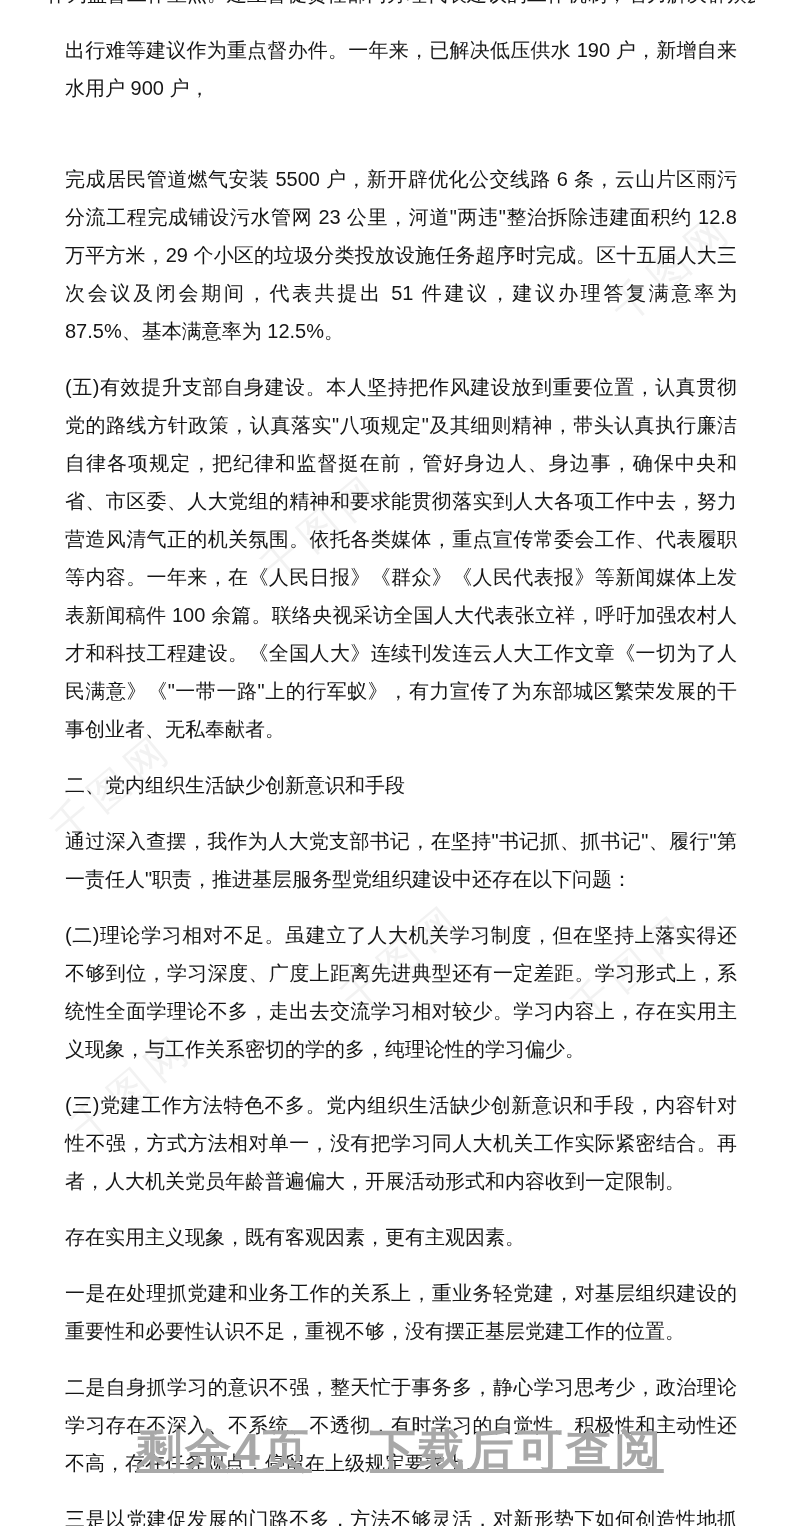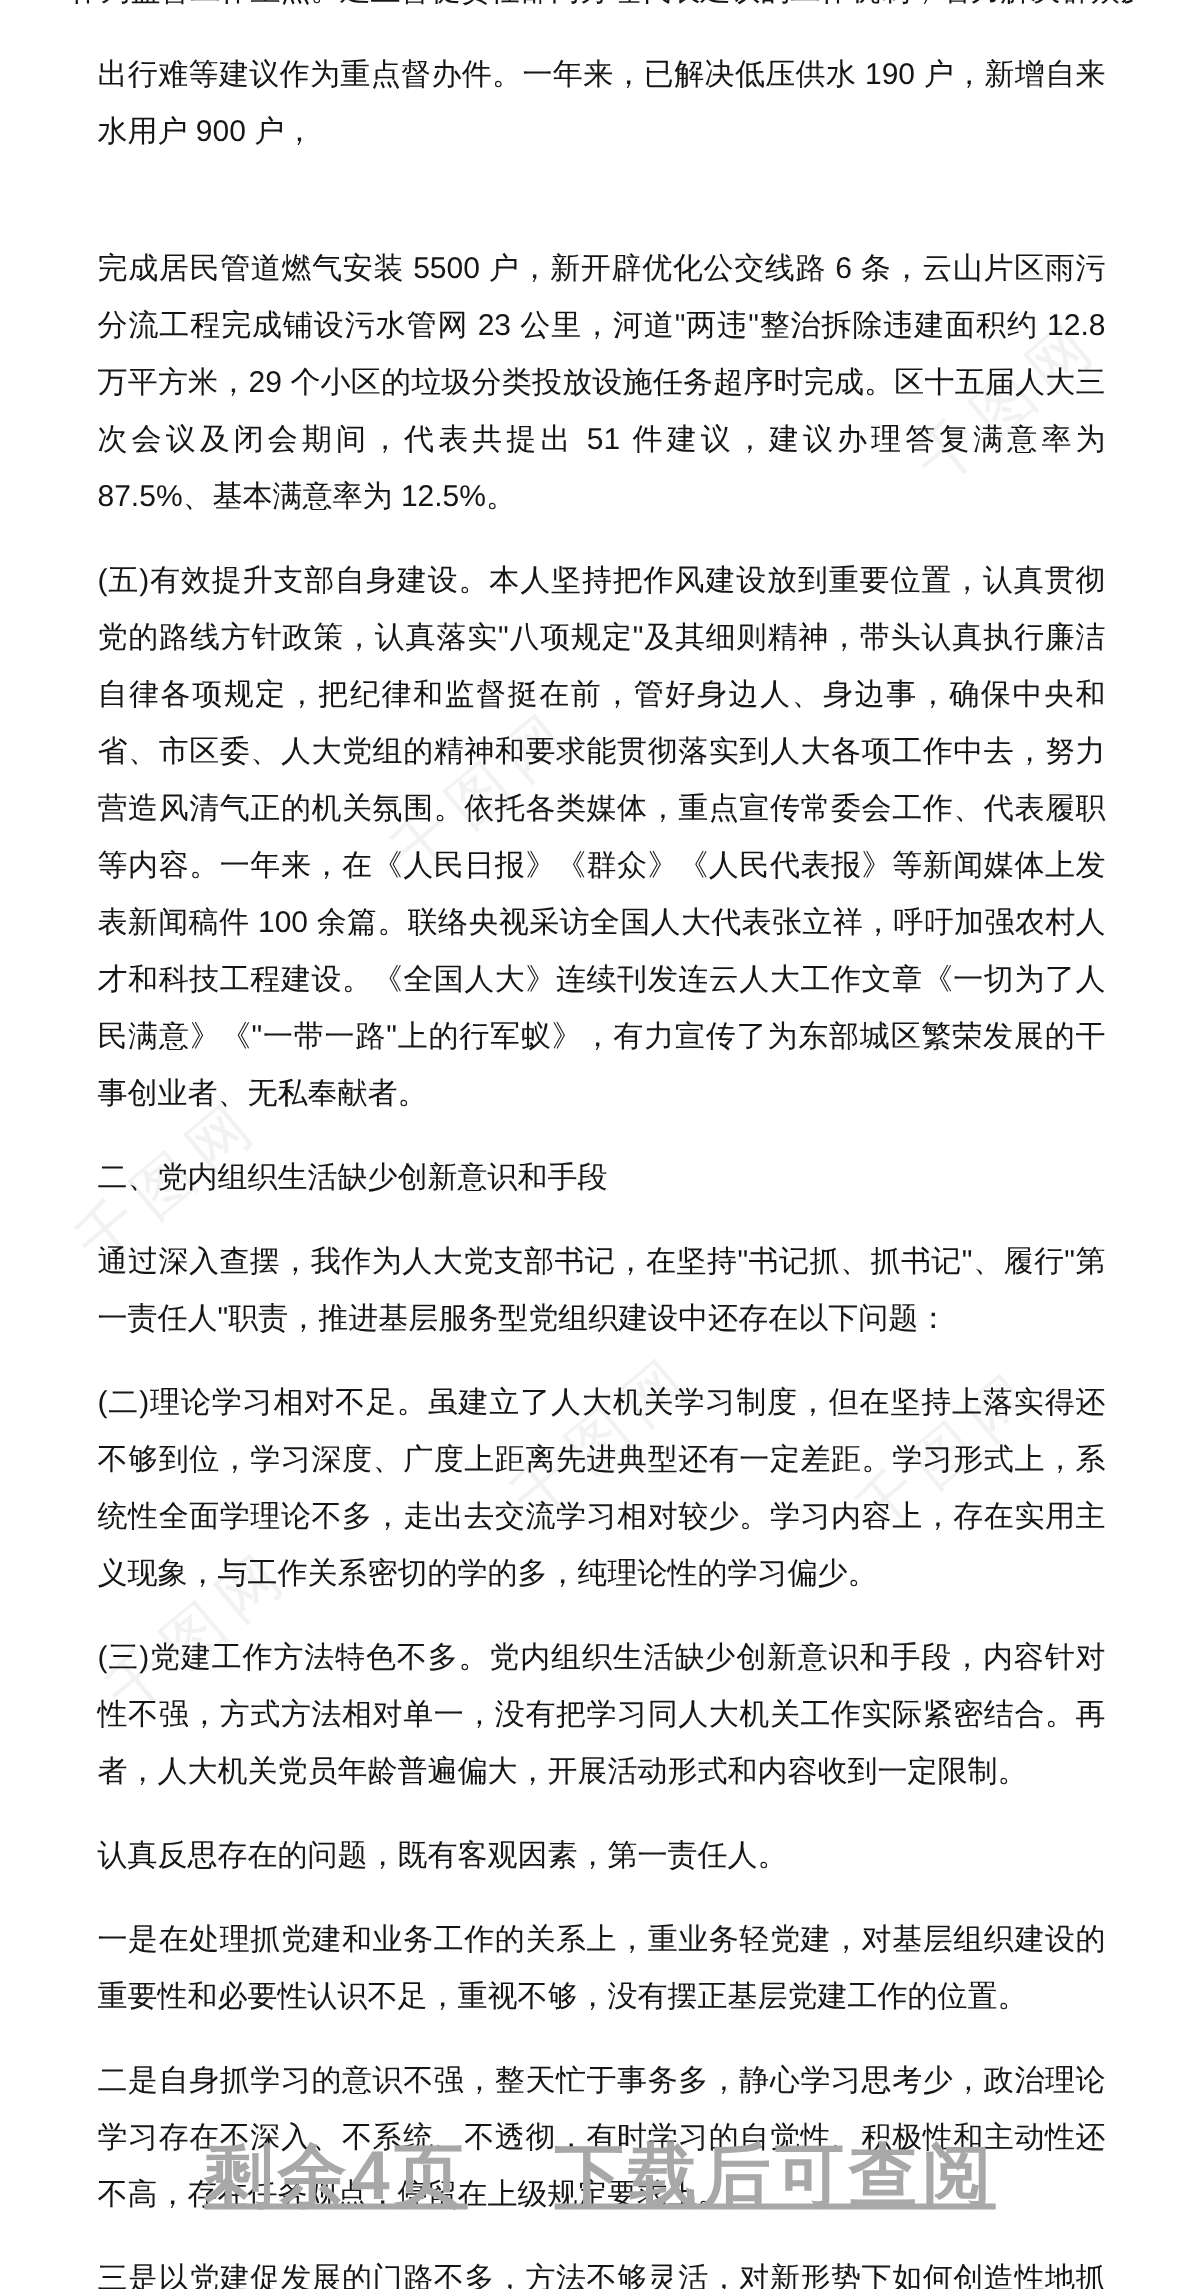--- a/index.html
+++ b/index.html
@@ -75,21 +75,21 @@
     <span class="clip-inner">作为监督工作重点。建立督促责任部门办理代表建议的工作机制，着力解决群众反映的吃水难、</span>
   </div>
   <div id="paragraphs-container">
       <p class="para">出行难等建议作为重点督办件。一年来，已解决低压供水 190 户，新增自来水用户 900 户，</p>
       <p class="para page-gap">完成居民管道燃气安装 5500 户，新开辟优化公交线路 6 条，云山片区雨污分流工程完成铺设污水管网 23 公里，河道"两违"整治拆除违建面积约 12.8 万平方米，29 个小区的垃圾分类投放设施任务超序时完成。区十五届人大三次会议及闭会期间，代表共提出 51 件建议，建议办理答复满意率为 87.5%、基本满意率为 12.5%。</p>
       <p class="para">(五)有效提升支部自身建设。本人坚持把作风建设放到重要位置，认真贯彻党的路线方针政策，认真落实"八项规定"及其细则精神，带头认真执行廉洁自律各项规定，把纪律和监督挺在前，管好身边人、身边事，确保中央和省、市区委、人大党组的精神和要求能贯彻落实到人大各项工作中去，努力营造风清气正的机关氛围。依托各类媒体，重点宣传常委会工作、代表履职等内容。一年来，在《人民日报》《群众》《人民代表报》等新闻媒体上发表新闻稿件 100 余篇。联络央视采访全国人大代表张立祥，呼吁加强农村人才和科技工程建设。《全国人大》连续刊发连云人大工作文章《一切为了人民满意》《"一带一路"上的行军蚁》，有力宣传了为东部城区繁荣发展的干事创业者、无私奉献者。</p>
       <p class="para">二、党内组织生活缺少创新意识和手段</p>
       <p class="para">通过深入查摆，我作为人大党支部书记，在坚持"书记抓、抓书记"、履行"第一责任人"职责，推进基层服务型党组织建设中还存在以下问题：</p>
       <p class="para">(二)理论学习相对不足。虽建立了人大机关学习制度，但在坚持上落实得还不够到位，学习深度、广度上距离先进典型还有一定差距。学习形式上，系统性全面学理论不多，走出去交流学习相对较少。学习内容上，存在实用主义现象，与工作关系密切的学的多，纯理论性的学习偏少。</p>
       <p class="para">(三)党建工作方法特色不多。党内组织生活缺少创新意识和手段，内容针对性不强，方式方法相对单一，没有把学习同人大机关工作实际紧密结合。再者，人大机关党员年龄普遍偏大，开展活动形式和内容收到一定限制。</p>
-      <p class="para">认真反思存在的问题，既有客观因素，第一责任人。</p>
+      <p class="para">存在实用主义现象，既有客观因素，更有主观因素。</p>
       <p class="para">一是在处理抓党建和业务工作的关系上，重业务轻党建，对基层组织建设的重要性和必要性认识不足，重视不够，没有摆正基层党建工作的位置。</p>
       <p class="para">二是自身抓学习的意识不强，整天忙于事务多，静心学习思考少，政治理论学习存在不深入、不系统、不透彻，有时学习的自觉性、积极性和主动性还不高，存在任务观点，停留在上级规定要求上。</p>
       <p class="para">三是以党建促发展的门路不多，方法不够灵活，对新形势下如何创造性地抓好基层组织建设工作思考不深入，导致党建工作按部就班没亮点、无特色。</p>
       <p class="para">三、20**年度书记抓基层党建工作的思路、重点和措施</p>
     </div>
 </div>
 
 <div class="footer">
   <span>剩余4页</span><span class="footer-gap"></span><span>下载后可查阅</span>
 </div>

